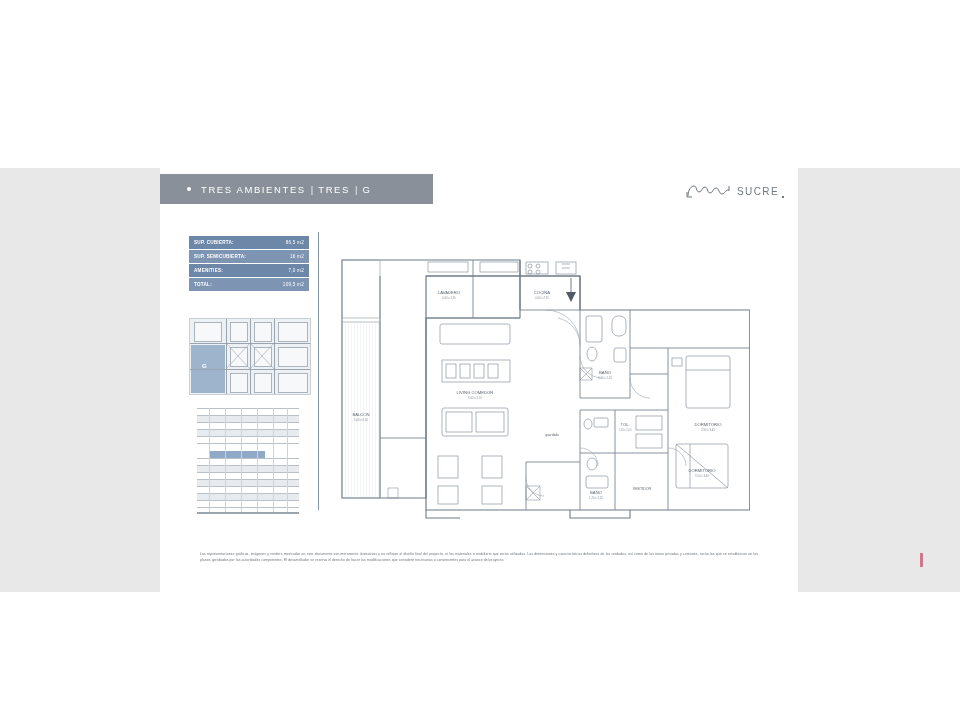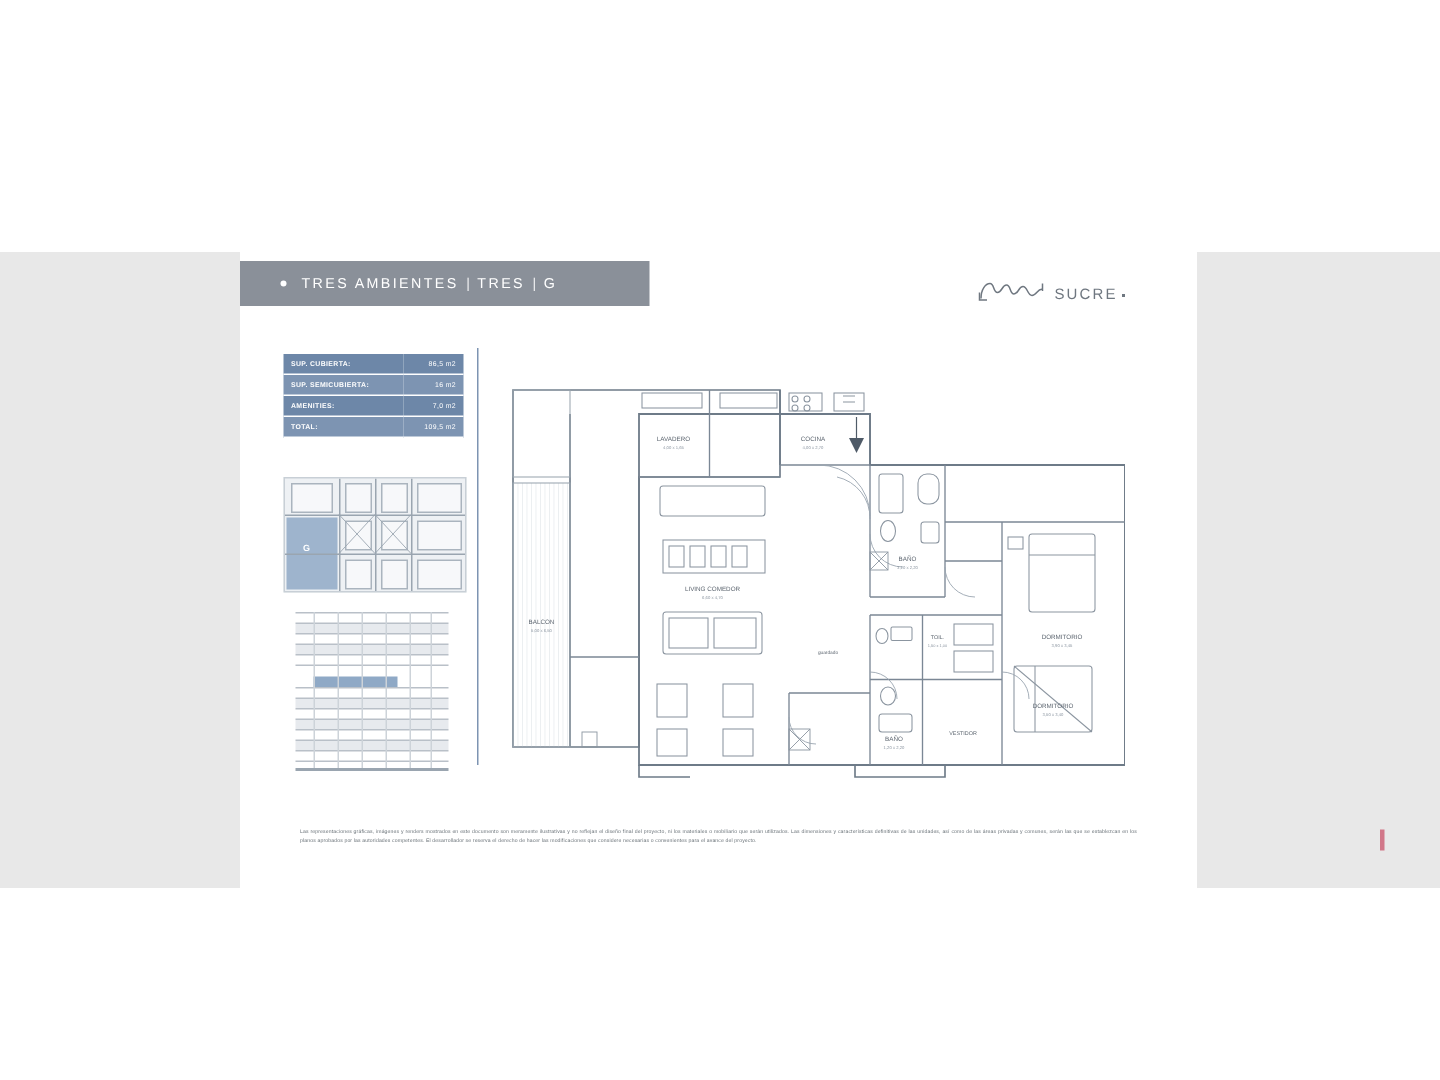--- a/index.html
+++ b/index.html
@@ -75,26 +75,26 @@
   }
   .header-sep {
     font-size: 9.5px;
     opacity: .85;
     margin: 0 5px;
   }
 
   
   .brand {
     position: absolute;
-    left: 652px;
+    left: 686px;
     top: 180px;
     width: 100px;
     height: 22px;
     display: flex;
-    align-items: flex-end;
+    align-items: center;
   }
   .brand svg { display: block; }
   .brand-name {
     font-size: 10px;
     letter-spacing: 1.4px;
     color: #6f7780;
     margin-left: 3px;
   }
   .brand-dot {
     width: 2px; height: 2px;

